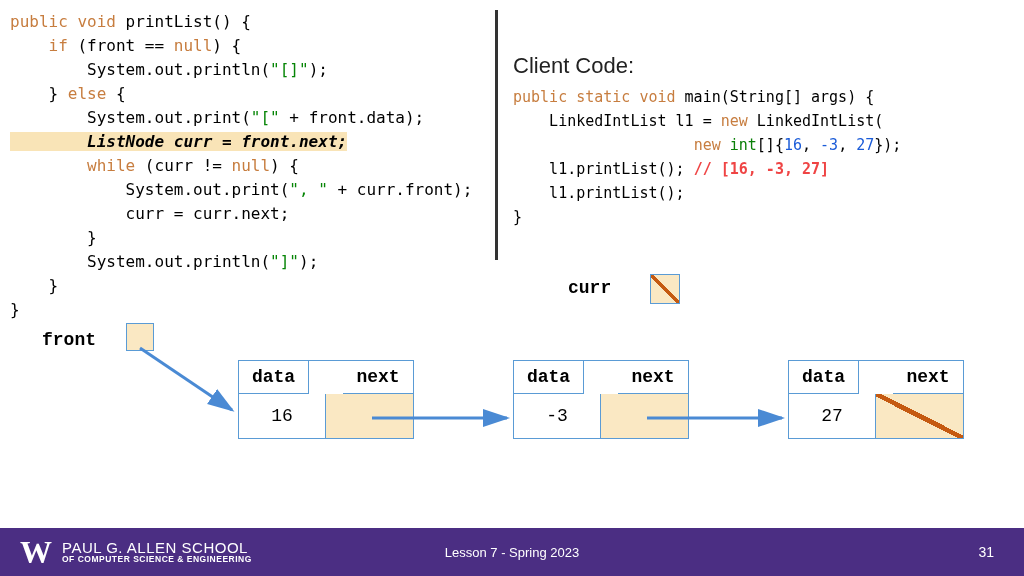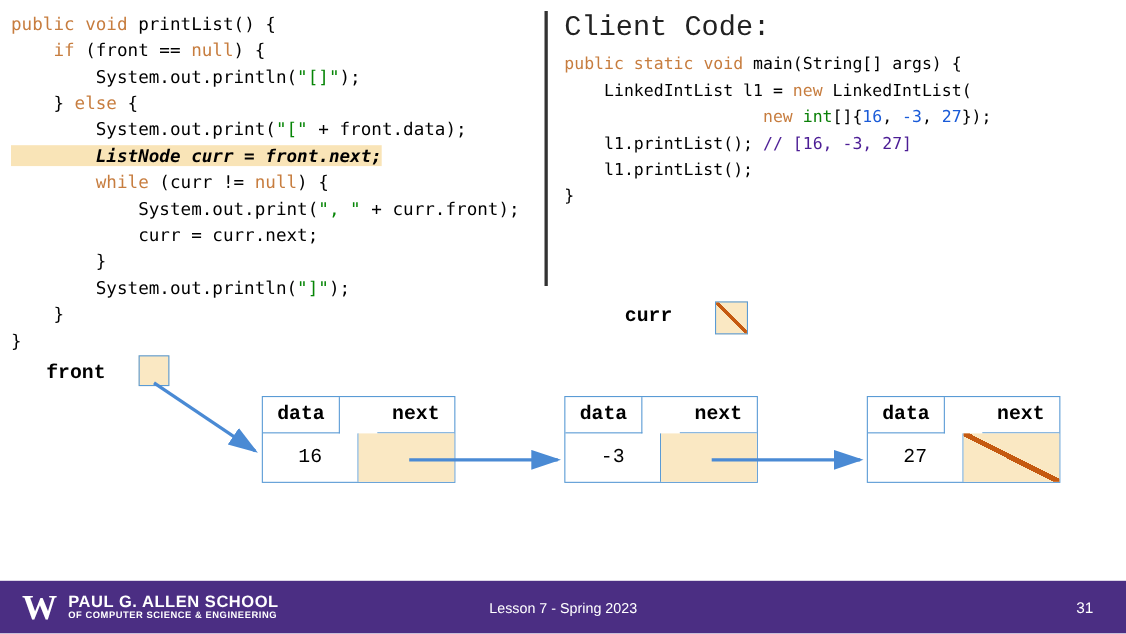--- a/index.html
+++ b/index.html
@@ -1,28 +1,28 @@
 <!DOCTYPE html>
 <html><head>
 <meta charset="utf-8">
 <style>
   * { box-sizing: border-box; margin: 0; padding: 0; }
   body { width: 1024px; height: 576px; font-family: Consolas, 'Courier New', monospace; background: #fff; position: relative; overflow: hidden; }
   .content { display: flex; padding: 10px 20px 0 10px; justify-content: flex-end; }
   .left-code { width: 470px; font-size: 16px; line-height: 1.5; }
   .divider { width: 3px; background: #333; height: 250px; margin: 0 15px; }
   .right-panel { flex: 1; }
-  .client-title { font-family: Liberation Mono, monospace; font-size: 26px; margin-bottom: 6px; color: #222; }
+  .client-title { font-family: Liberation Sans, sans-serif; font-size: 22px; margin-bottom: 6px; color: #222; margin-top: 43px; }
   .right-code { font-size: 15px; line-height: 1.6; }
   code.block { display: block; white-space: pre; }
   .kw { color: #c77d3f; }
   .type { color: #0b8008; }
   .str { color: #068506; }
   .num { color: #1a5bd8; }
-  .cmt { color: #4c1d95; }
+  .cmt { color: #ef4444; font-weight: bold; }
   .hl { background: #f9e4b7; font-weight: bold; font-style: italic; }
   .diagram { position: absolute; top: 270px; left: 0; width: 820px; height: 230px; }
   .curr-label { position: absolute; left: 568px; top: 8px; font-weight: bold; font-size: 18px; font-family: 'Courier New', monospace; }
   .curr-box { position: absolute; left: 650px; top: 4px; width: 30px; height: 30px; background: #fae8c3; border: 1.5px solid #5a9bd5; }
   .curr-box::after { content: ""; position: absolute; left: 0; top: 0; width: 100%; height: 100%; background: linear-gradient(to top right, transparent 46%, #c55a11 46%, #c55a11 54%, transparent 54%); }
   .front-label { position: absolute; left: 42px; top: 60px; font-weight: bold; font-size: 18px; font-family: 'Courier New', monospace; }
   .front-box { position: absolute; left: 126px; top: 53px; width: 28px; height: 28px; background: #fae8c3; border: 1.5px solid #5a9bd5; }
   .node { position: absolute; border: 1.5px solid #5a9bd5; width: 176px; }
   .node-header { display: flex; gap: 34px; }
   .node-header > div { width: 50%; text-align: center; font-weight: bold; font-size: 18px; padding: 6px 0; font-family: 'Courier New', monospace; border-bottom: 1.5px solid #5a9bd5; }
@@ -30,21 +30,21 @@
   .node-body { display: flex; }
   .node-body > div { width: 50%; text-align: center; font-size: 18px; padding: 12px 0; font-family: 'Courier New', monospace; }
   .next-cell { background: #fae8c3; }
   .null-slash::after { content: ""; position: absolute; left: 0; top: 0; width: 100%; height: 100%; background: linear-gradient(to top right, transparent 47%, #c55a11 47%, #c55a11 53%, transparent 53%); }
   .null-slash { position: relative; }
   svg.arrows { position: absolute; top: 0; left: 0; width: 1024px; height: 230px; pointer-events: none; }
   .footer { position: absolute; bottom: 0; left: 0; width: 1024px; height: 48px; background: #4b2e83; display: flex; align-items: center; color: #fff; font-family: 'Segoe UI', Arial, sans-serif; }
   .logo { display: flex; align-items: center; padding-left: 20px; }
   .w-logo { font-family: Georgia, serif; font-size: 32px; font-weight: bold; margin-right: 10px; }
   .school-name { line-height: 1.05; }
-  .school-main { font-size: 15px; letter-spacing: 0.5px; font-weight: 700; }
+  .school-main { font-size: 15px; letter-spacing: 0.5px; font-weight: 400; }
   .school-sub { font-size: 8.5px; letter-spacing: 0.5px; font-weight: 600; }
   .lesson-text { position: absolute; left: 50%; transform: translateX(-50%); font-size: 13px; }
   .page-num { position: absolute; right: 30px; font-size: 14px; }
 </style>
 </head>
 <body>
 
 <div class="content">
   <div class="left-code">
 <code class="block"><span class="kw">public</span> <span class="kw">void</span> <span>printList() {</span></code>

